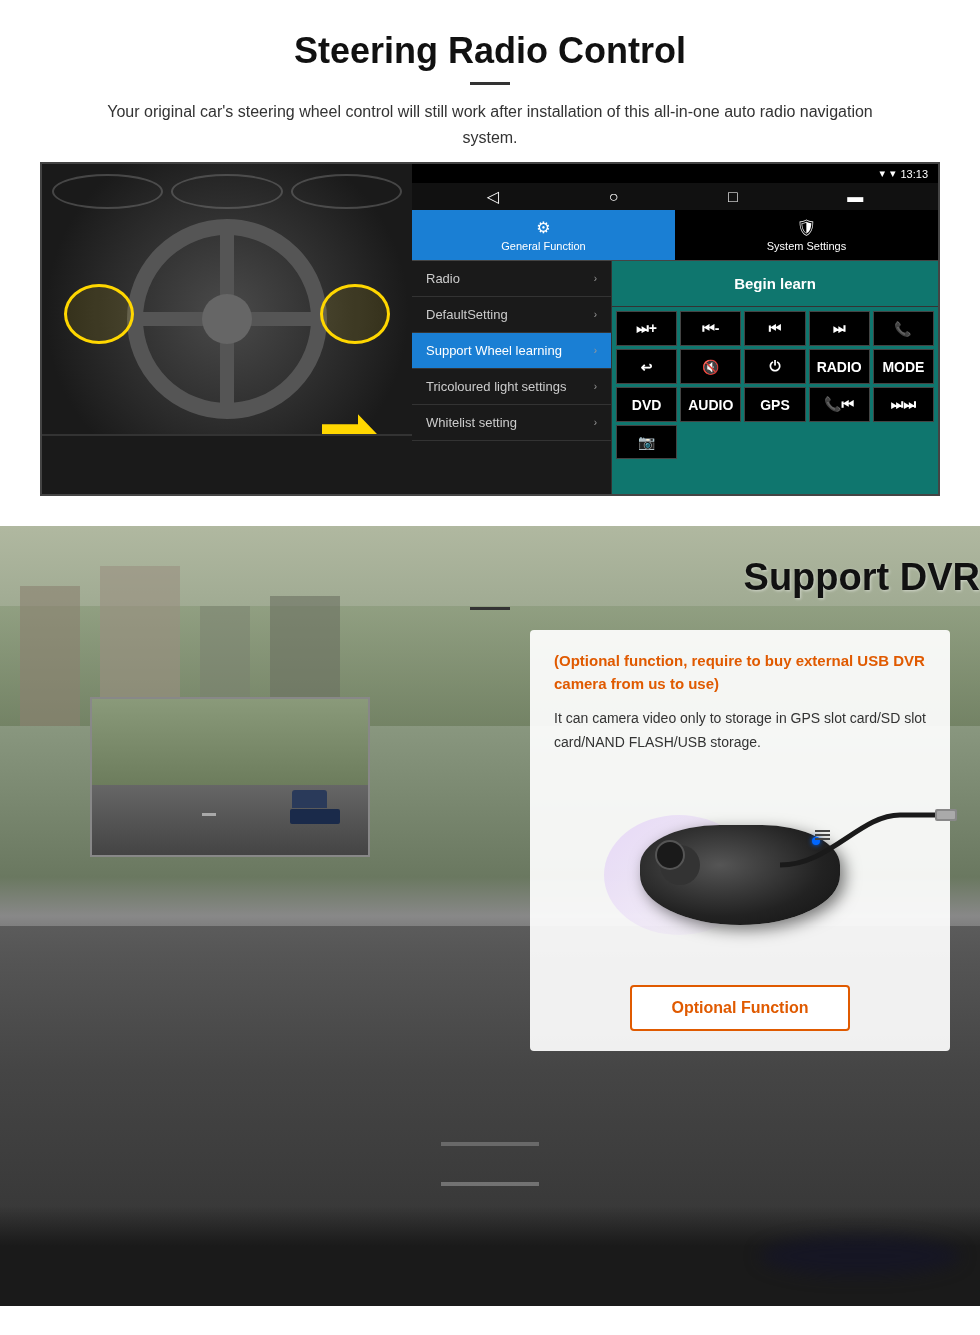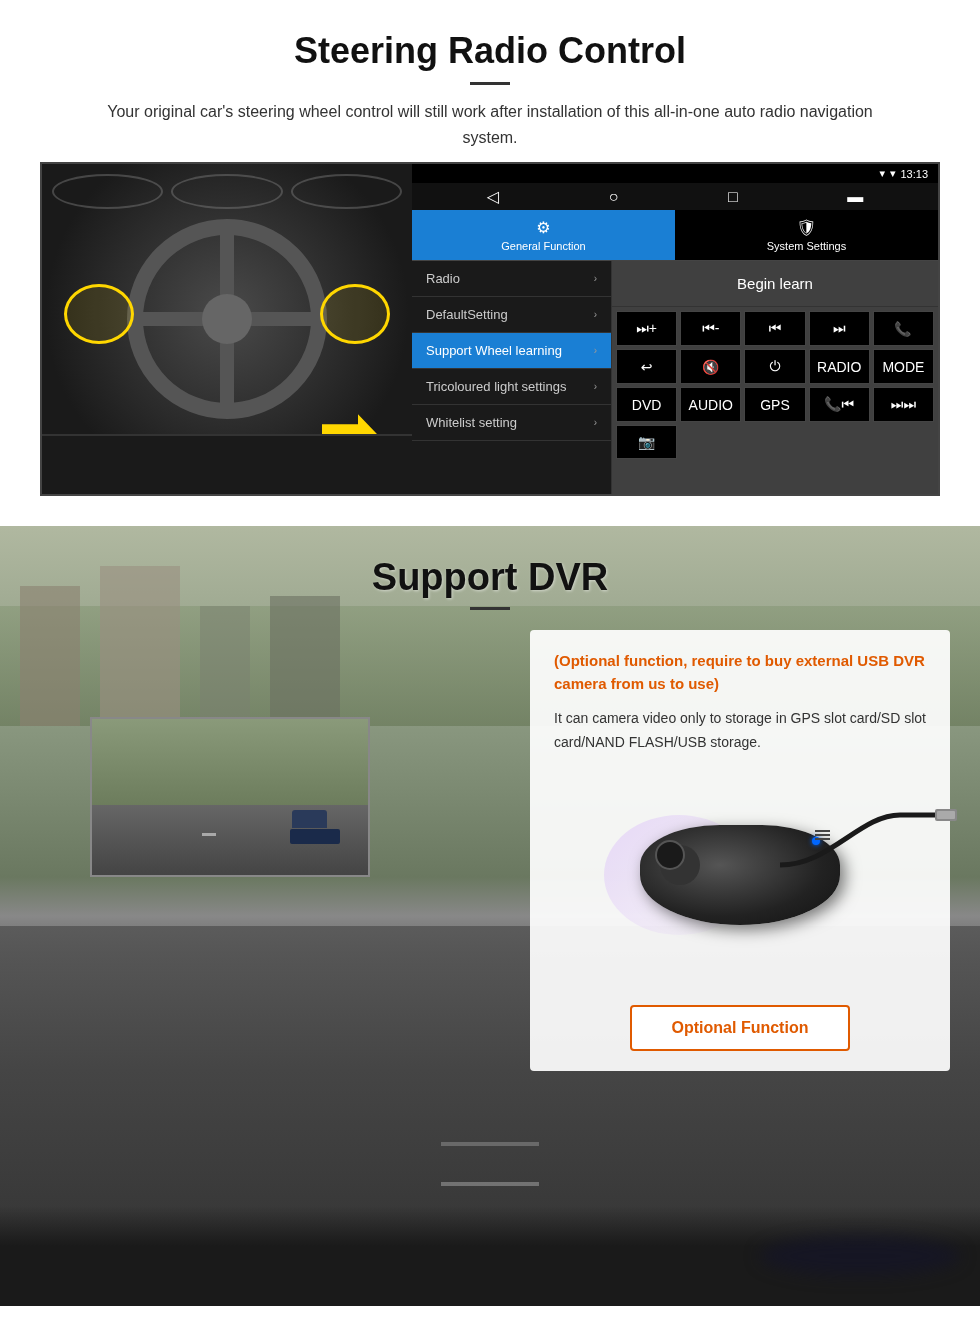--- a/index.html
+++ b/index.html
@@ -189,22 +189,23 @@
     .menu-item.active {
       background: #1a7fd4;
       color: #fff;
     }
     .menu-chevron {
       color: #999;
       font-size: 10px;
     }
     .android-main {
       flex: 1;
-      background: #404040;
+      background: #0f766e;
       padding: 0;
+      font-weight: bold;
     }
 
     
     .begin-learn-row {
       display: flex;
       align-items: center;
       justify-content: center;
       padding: 8px;
       border-bottom: 1px solid #333;
     }
@@ -240,21 +241,21 @@
     .section-dvr {
       position: relative;
       margin-top: 10px;
       min-height: 780px;
       overflow: hidden;
     }
 
     .dvr-title-area {
       position: relative;
       z-index: 10;
-      text-align: center;
+      text-align: right;
       padding: 30px 0 20px;
     }
     .dvr-title-area h2 {
       font-size: 38px;
       font-weight: 900;
       color: #111;
       text-shadow: 1px 1px 3px rgba(255,255,255,0.5);
     }
     .dvr-title-area .divider {
       width: 40px;
@@ -340,21 +341,20 @@
       height: 40px;
       background: #333;
       border-radius: 50%;
       top: 20px;
       left: 20px;
     }
 
     
     .optional-btn-container {
       text-align: center;
-      margin-top: 20px;
     }
     .optional-function-btn {
       border: 2px solid #e05a00;
       background: #fff;
       color: #e05a00;
       font-size: 16px;
       font-weight: bold;
       padding: 12px 40px;
       border-radius: 4px;
       cursor: pointer;

